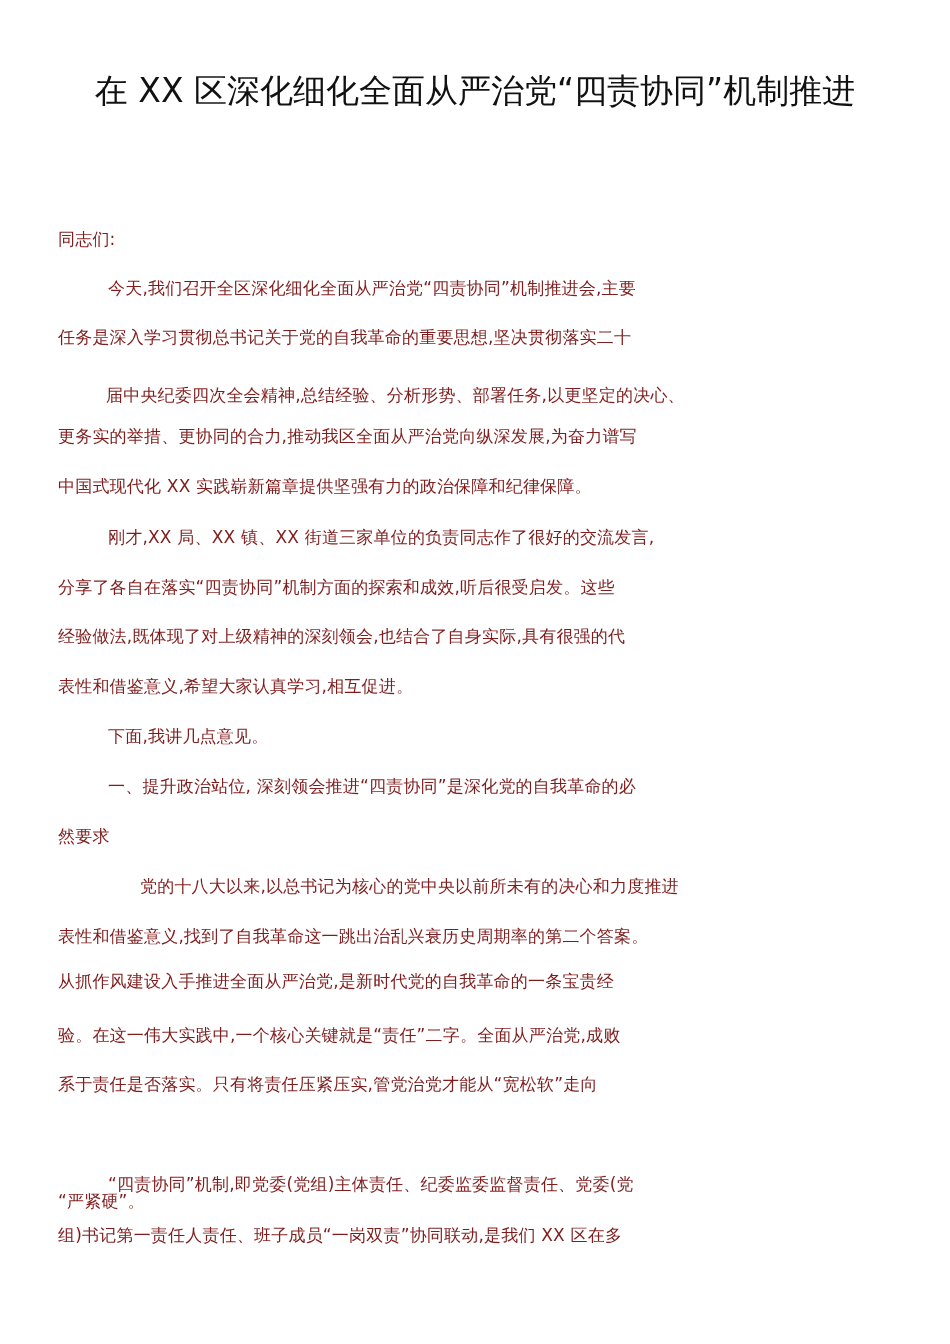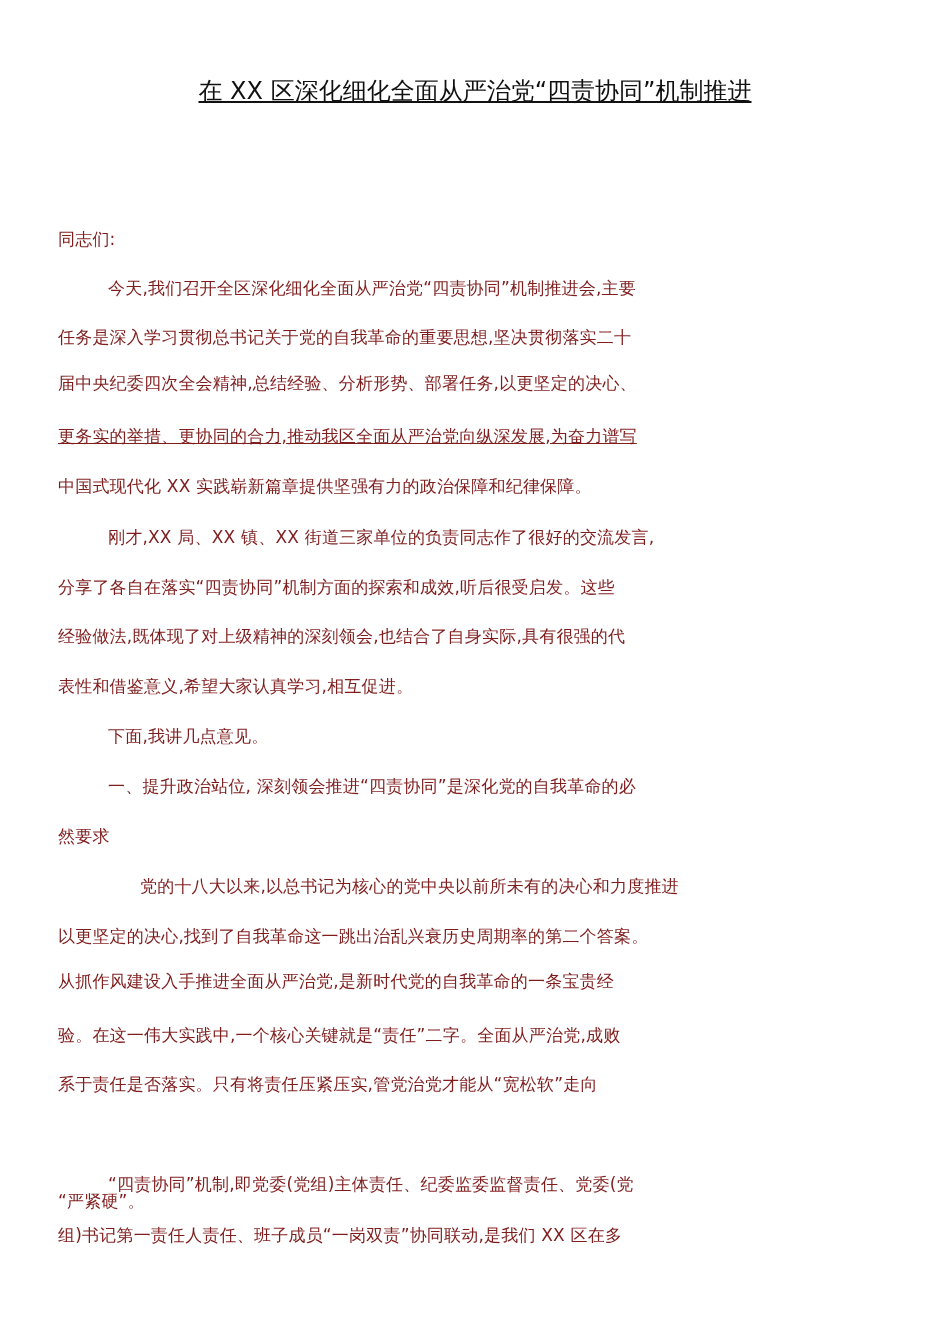--- a/index.html
+++ b/index.html
@@ -20,26 +20,25 @@
     left: 0; top: 0;
     width: 950px;
     height: 1344px;
     background: #ffffff;
   }
   .title {
     position: absolute;
     left: 40px;
     width: 870px;
     text-align: center;
-    font-size: 24px;
+    font-size: 33px;
     line-height: 50px;
     letter-spacing: 0px;
     white-space: nowrap;
     color: #111;
-    text-decoration: underline;
   }
   .title-line-1 { top: 66px; }
   .title-line-2 { top: 113px; }
   .line {
     position: absolute;
     left: 58px;
     font-size: 17px;
     line-height: 30px;
     white-space: nowrap;
     color: #7f1d1d;
@@ -51,32 +50,32 @@
 <body>
 
 <div class="page">
   <div class="title title-line-1">在 XX 区深化细化全面从严治党“四责协同”机制推进</div>
 
   <div class="line" style="top:224px;">同志们:</div>
 
   <div id="body-lines">
       <div class="line indent" style="top: 273px;">今天,我们召开全区深化细化全面从严治党“四责协同”机制推进会,主要</div>
       <div class="line" style="top: 322px;">任务是深入学习贯彻总书记关于党的自我革命的重要思想,坚决贯彻落实二十</div>
-      <div class="line" style="top: 368px;">届中央纪委四次全会精神,总结经验、分析形势、部署任务,以更坚定的决心、</div>
-      <div class="line" style="top: 421px; text-decoration: underline;">更务实的举措、更协同的合力,推动我区全面从严治党向纵深发展,为奋力谱写</div>
+      <div class="line" style="top: 380px; margin-left: 48px;">届中央纪委四次全会精神,总结经验、分析形势、部署任务,以更坚定的决心、</div>
+      <div class="line" style="top: 421px;">更务实的举措、更协同的合力,推动我区全面从严治党向纵深发展,为奋力谱写</div>
       <div class="line" style="top: 471px;">中国式现代化 XX 实践崭新篇章提供坚强有力的政治保障和纪律保障。</div>
       <div class="line indent" style="top: 522px;">刚才,XX 局、XX 镇、XX 街道三家单位的负责同志作了很好的交流发言,</div>
       <div class="line" style="top: 572px;">分享了各自在落实“四责协同”机制方面的探索和成效,听后很受启发。这些</div>
       <div class="line" style="top: 621px;">经验做法,既体现了对上级精神的深刻领会,也结合了自身实际,具有很强的代</div>
       <div class="line" style="top: 671px;">表性和借鉴意义,希望大家认真学习,相互促进。</div>
       <div class="line indent" style="top: 721px;">下面,我讲几点意见。</div>
       <div class="line indent" style="top: 771px;">一、提升政治站位, 深刻领会推进“四责协同”是深化党的自我革命的必</div>
       <div class="line" style="top: 821px;">然要求</div>
       <div class="line indent" style="top: 871px; margin-left: 32px;">党的十八大以来,以总书记为核心的党中央以前所未有的决心和力度推进</div>
-      <div class="line" style="top: 921px;">以更坚定的决心,找到了自我革命这一跳出治乱兴衰历史周期率的第二个答案。</div>
+      <div class="line" style="top: 921px;">表性和借鉴意义,找到了自我革命这一跳出治乱兴衰历史周期率的第二个答案。</div>
       <div class="line" style="top: 966px;">从抓作风建设入手推进全面从严治党,是新时代党的自我革命的一条宝贵经</div>
       <div class="line" style="top: 1020px;">验。在这一伟大实践中,一个核心关键就是“责任”二字。全面从严治党,成败</div>
       <div class="line" style="top: 1069px;">系于责任是否落实。只有将责任压紧压实,管党治党才能从“宽松软”走向</div>
       <div class="line" style="top: 1142px; margin-top: 44px;">“严紧硬”。</div>
       <div class="line indent" style="top: 1169px;">“四责协同”机制,即党委(党组)主体责任、纪委监委监督责任、党委(党</div>
       <div class="line" style="top: 1220px;">组)书记第一责任人责任、班子成员“一岗双责”协同联动,是我们 XX 区在多</div>
     </div>
 </div>
 
 </body></html>

